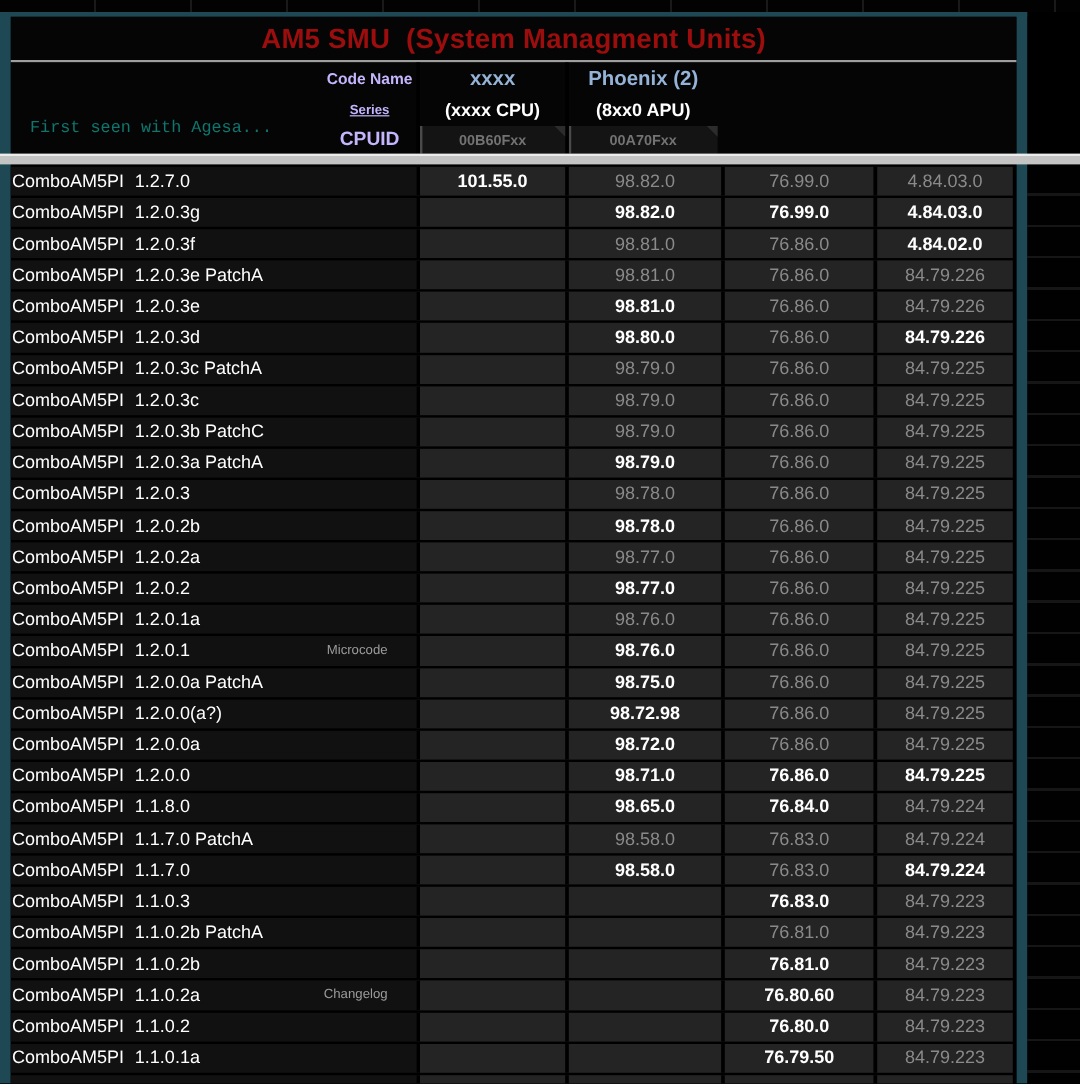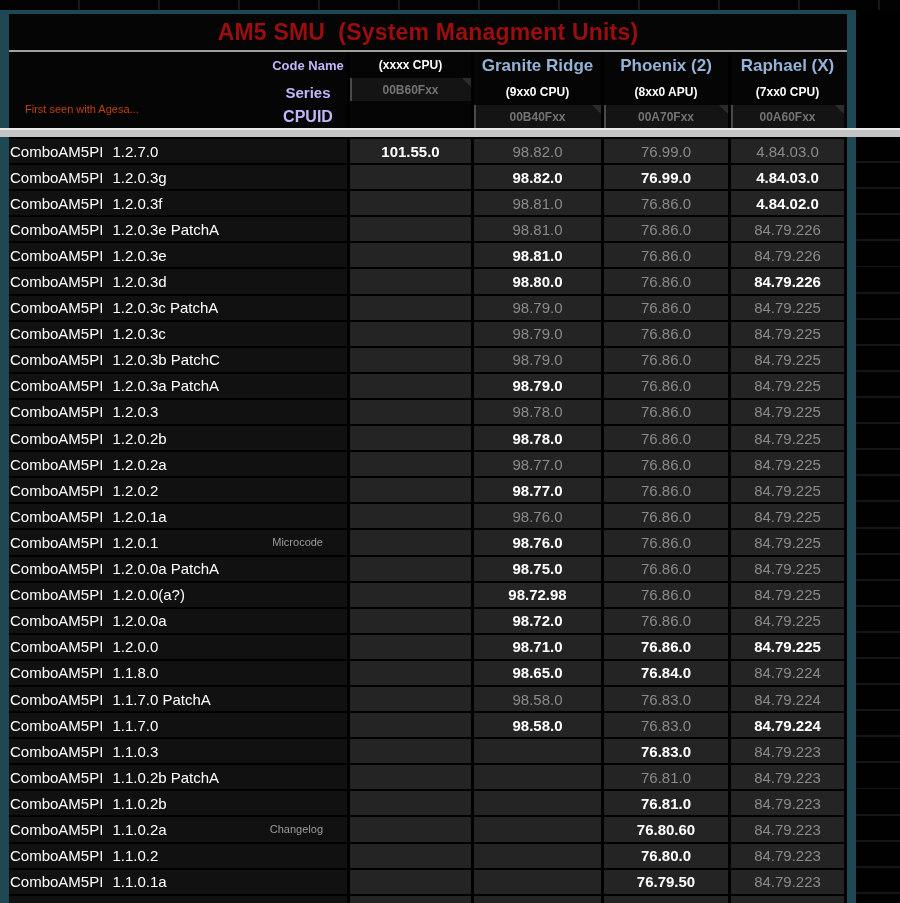--- a/index.html
+++ b/index.html
@@ -22,33 +22,33 @@
     position:absolute;top:10px;left:0;width:856px;height:893px;
     border-left:9px solid var(--teal);border-right:9px solid var(--teal);
     border-top:4px solid var(--teal);background:#000;
   }
   .title-bar{height:38px;display:flex;align-items:center;justify-content:center;
     background:#050505;border-bottom:2px solid #9f9f9f;}
   .title{color:var(--title-red);font-weight:bold;font-size:23px;white-space:pre;letter-spacing:.2px;}
 
   .header{display:flex;height:76px;padding-right:3px;background:#050505;}
   .h-left{width:260px;display:flex;align-items:flex-end;padding:0 0 13px 16px;}
-  .first-seen{color:#c2410c;font-size:11px;}
+  .first-seen{color:#0f766e;font-size:14px;font-family:Liberation Mono, monospace;}
   .h-labels{width:78px;display:flex;flex-direction:column;}
   .h-labels .hl{display:flex;align-items:center;justify-content:center;
     color:#c4b5fd;font-weight:bold;}
   .hl.r1{height:27px;font-size:13px;}
-  .hl.r2{height:26px;font-size:15px;}
+  .hl.r2{height:26px;font-size:11px;text-decoration:underline;}
   .hl.r3{height:23px;font-size:16px;}
   .h-col{display:flex;flex-direction:column;border-left:3px solid #000;}
   .h-col.c1{width:124px;} .h-col.c2{width:130px;} .h-col.c3{width:127px;} .h-col.c4{width:116px;}
   .h-name{height:27px;display:flex;align-items:center;justify-content:center;
     color:var(--hblue);font-weight:bold;font-size:17px;}
   .h-series{height:26px;display:flex;align-items:center;justify-content:center;
-    color:#fff;font-weight:bold;font-size:12px;}
+    color:#fff;font-weight:bold;font-size:15px;}
   .h-cpuid{height:23px;display:flex;align-items:center;justify-content:center;
     color:#737373;font-weight:bold;font-size:12px;background:#141414;position:relative;
     box-shadow:inset 2px 0 0 #4a4a4a;}
   .notch{position:absolute;top:0;right:0;width:0;height:0;
     border-top:9px solid #2c2c2c;border-left:9px solid transparent;}
 
   .separator{position:absolute;top:128px;left:0;width:900px;height:9px;
     background:linear-gradient(#ebebeb 0 2px,#c4c4c4 2px);z-index:5;}
 
   .rows{margin-top:9px;}
@@ -82,50 +82,35 @@
     <div class="h-left">
       <span class="first-seen">First seen with Agesa...</span>
     </div>
     <div class="h-labels">
       <div class="hl r1">Code Name</div>
       <div class="hl r2">Series</div>
       <div class="hl r3">CPUID</div>
     </div>
 
     <div class="h-col c1">
+      <div class="h-name">xxxx</div>
       <div class="h-series">(xxxx CPU)</div>
       <div class="h-cpuid">
           <span>00B60Fxx</span>
-          <i class="notch"></i>
-        </div>
-    </div>
-    <div class="h-col c2">
-      <div class="h-name">Granite Ridge</div>
-      <div class="h-series">(9xx0 CPU)</div>
-      <div class="h-cpuid">
-          <span>00B40Fxx</span>
           <i class="notch"></i>
         </div>
     </div>
     <div class="h-col c3">
       <div class="h-name">Phoenix (2)</div>
       <div class="h-series">(8xx0 APU)</div>
       <div class="h-cpuid">
           <span>00A70Fxx</span>
           <i class="notch"></i>
         </div>
     </div>
-    <div class="h-col c4">
-      <div class="h-name">Raphael (X)</div>
-      <div class="h-series">(7xx0 CPU)</div>
-      <div class="h-cpuid">
-          <span>00A60Fxx</span>
-          <i class="notch"></i>
-        </div>
-    </div>
   </div>
 
   <div class="rows" id="rows">
   <div class="row">
     <div class="cell name-cell">
       <span class="agesa-label">ComboAM5PI</span>
       <span class="agesa-version">1.2.7.0</span>
       <span class="row-note"></span>
     </div>
     <div class="cell val-cell c1 bold">101.55.0</div>

